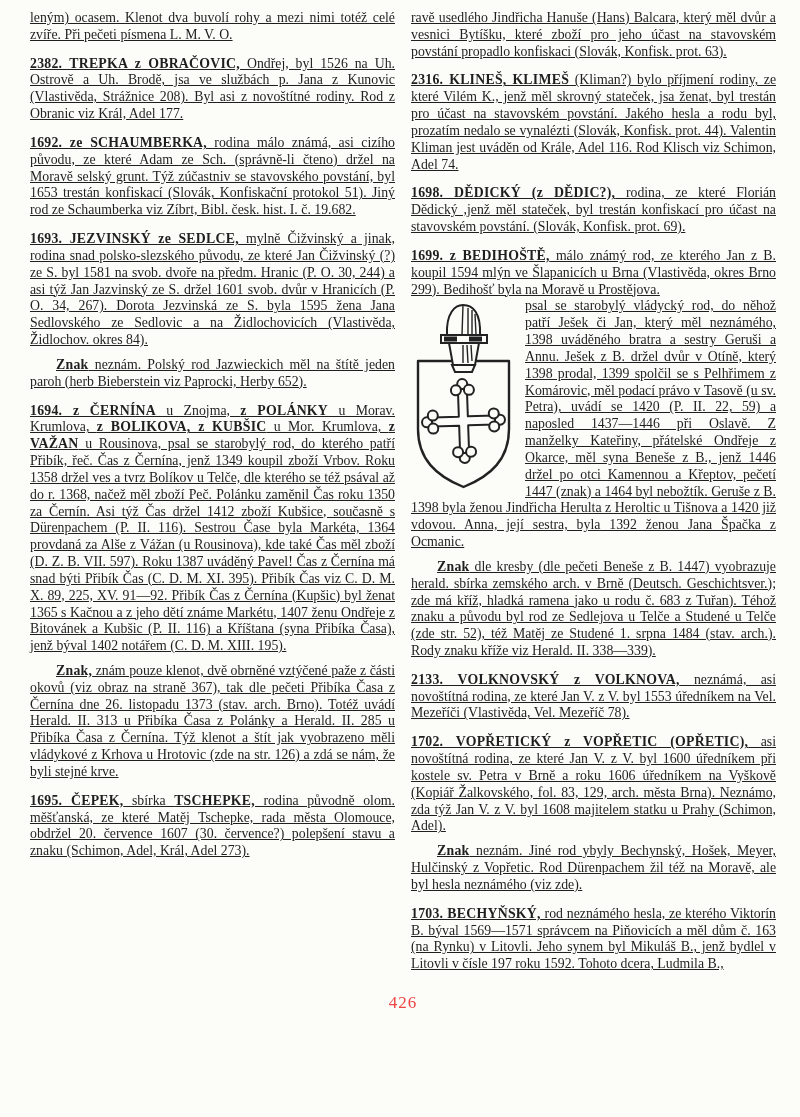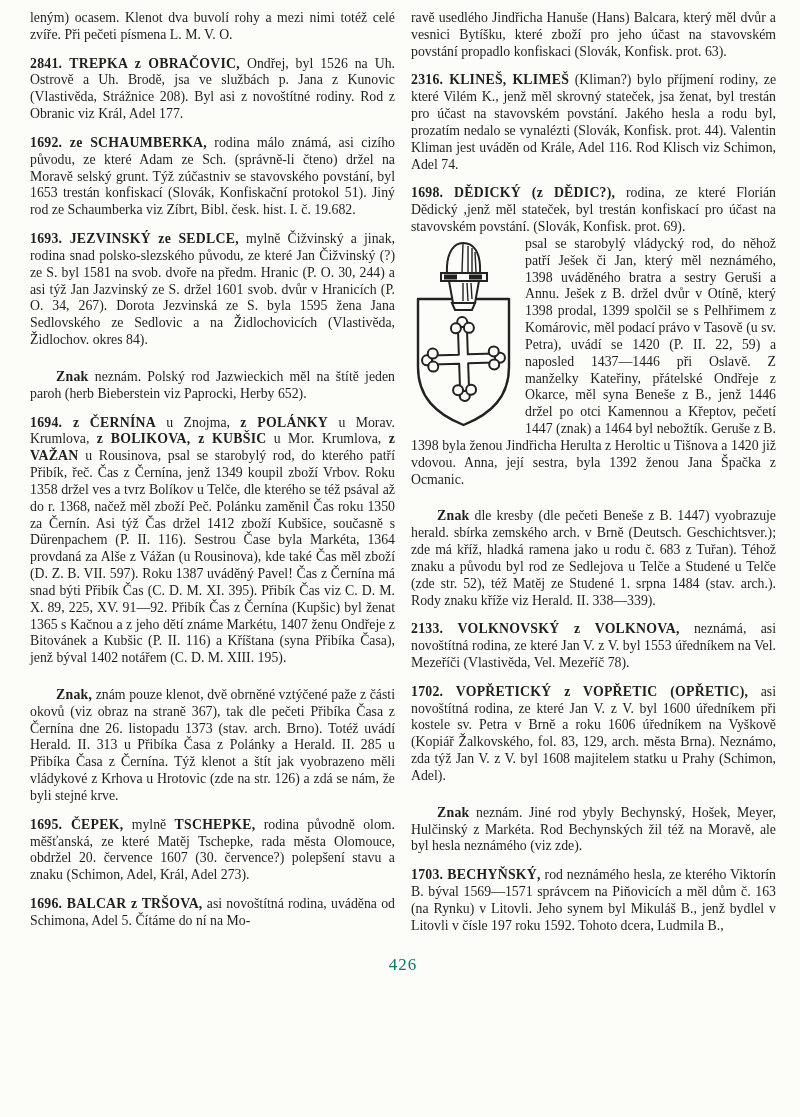--- a/index.html
+++ b/index.html
@@ -2,57 +2,57 @@
 <html lang="cs"><head>
 <meta charset="utf-8">
 <style>
   html,body{margin:0;padding:0;}
   body{
     width:800px;height:1117px;overflow:hidden;
     background:#fcfcf9;color:#1f1f1f;
     font-family:"Liberation Serif","DejaVu Serif",serif;
   }
   .page{box-sizing:border-box;width:800px;height:1117px;padding:10px 24px 0 30px;}
-  .columns{display:flex;gap:16px;}
+  .columns{display:flex;gap:16px;text-decoration:underline;}
   .col{flex:1 1 0;font-size:13.8px;line-height:1.22;text-align:justify;}
   p{margin:0;text-align:justify;}
   .entry{margin-top:12px;}
-  .znak{margin-top:20px;text-indent:26px;}
+  .znak{margin-top:8px;text-indent:26px;}
   .nogap{margin-top:0;}
   .b{font-weight:700;letter-spacing:.25px;}
   .figure{
     float:left;width:104px;height:192px;
     margin:3px 10px 2px 0;
   }
   .figure svg{display:block;}
   .footer{margin-top:20px;text-align:center;}
-  .footer span{font-size:17px;letter-spacing:1px;color:#0f766e;}
+  .footer span{font-size:17px;letter-spacing:1px;color:#ef4444;}
 </style>
 </head>
 <body>
 
 <div class="page">
   <div class="columns">
 
     <div class="col">
       <p class="nogap"><span>leným) ocasem. Klenot dva buvolí rohy a mezi nimi totéž celé zvíře. Při pečeti písmena L. M. V. O.</span></p>
-      <p class="entry"><span class="b">2841. TREPKA z OBRAČOVIC,</span><span> Ondřej, byl 1526 na Uh. Ostrově a Uh. Brodě, jsa ve službách p. Jana z Kunovic (Vlastivěda, Strážnice 208). Byl asi z novoštítné rodiny. Rod z Obranic viz Král, Adel 177.</span></p>
+      <p class="entry"><span class="b">2382. TREPKA z OBRAČOVIC,</span><span> Ondřej, byl 1526 na Uh. Ostrově a Uh. Brodě, jsa ve službách p. Jana z Kunovic (Vlastivěda, Strážnice 208). Byl asi z novoštítné rodiny. Rod z Obranic viz Král, Adel 177.</span></p>
       <p class="entry"><span class="b">1692. ze SCHAUMBERKA,</span><span> rodina málo známá, asi cizího původu, ze které Adam ze Sch. (správně-li čteno) držel na Moravě selský grunt. Týž zúčastniv se stavovského povstání, byl 1653 trestán konfiskací (Slovák, Konfiskační protokol 51). Jiný rod ze Schaumberka viz Zíbrt, Bibl. česk. hist. I. č. 19.682.</span></p>
       <p class="entry"><span class="b">1693. JEZVINSKÝ ze SEDLCE,</span><span> mylně Čižvinský a jinak, rodina snad polsko-slezského původu, ze které Jan Čižvinský (?) ze S. byl 1581 na svob. dvoře na předm. Hranic (P. O. 30, 244) a asi týž Jan Jazvinský ze S. držel 1601 svob. dvůr v Hranicích (P. O. 34, 267). Dorota Jezvinská ze S. byla 1595 žena Jana Sedlovského ze Sedlovic a na Židlochovicích (Vlastivěda, Židlochov. okres 84).</span></p>
       <p class="znak"><span class="b">Znak</span><span> neznám. Polský rod Jazwieckich měl na štítě jeden paroh (herb Bieberstein viz Paprocki, Herby 652).</span></p>
       <p class="entry"><span class="b">1694. z ČERNÍNA</span><span> u Znojma, </span><span class="b">z POLÁNKY</span><span> u Morav. Krumlova, </span><span class="b">z BOLIKOVA, z KUBŠIC</span><span> u Mor. Krumlova, </span><span class="b">z VAŽAN</span><span> u Rousinova, psal se starobylý rod, do kterého patří Přibík, řeč. Čas z Černína, jenž 1349 koupil zboží Vrbov. Roku 1358 držel ves a tvrz Bolíkov u Telče, dle kterého se též psával až do r. 1368, načež měl zboží Peč. Polánku zaměnil Čas roku 1350 za Černín. Asi týž Čas držel 1412 zboží Kubšice, současně s Dürenpachem (P. II. 116). Sestrou Čase byla Markéta, 1364 provdaná za Alše z Vážan (u Rousinova), kde také Čas měl zboží (D. Z. B. VII. 597). Roku 1387 uváděný Pavel! Čas z Černína má snad býti Přibík Čas (C. D. M. XI. 395). Přibík Čas viz C. D. M. X. 89, 225, XV. 91—92. Přibík Čas z Černína (Kupšic) byl ženat 1365 s Kačnou a z jeho dětí známe Markétu, 1407 ženu Ondřeje z Bitovánek a Kubšic (P. II. 116) a Kříštana (syna Přibíka Časa), jenž býval 1402 notářem (C. D. M. XIII. 195).</span></p>
       <p class="znak"><span class="b">Znak,</span><span> znám pouze klenot, dvě obrněné vztýčené paže z části okovů (viz obraz na straně 367), tak dle pečeti Přibíka Časa z Černína dne 26. listopadu 1373 (stav. arch. Brno). Totéž uvádí Herald. II. 313 u Přibíka Časa z Polánky a Herald. II. 285 u Přibíka Časa z Černína. Týž klenot a štít jak vyobrazeno měli vládykové z Krhova u Hrotovic (zde na str. 126) a zdá se nám, že byli stejné krve.</span></p>
-      <p class="entry"><span class="b">1695. ČEPEK,</span><span> mylně </span><span class="b">TSCHEPKE,</span><span> rodina původně olom. měšťanská, ze které Matěj Tschepke, rada města Olomouce, obdržel 20. července 1607 (30. července?) polepšení stavu a znaku (Schimon, Adel, Král, Adel 273).</span></p>
-      <p class="entry"><span class="b">1696. BALCAR z TRŠOVA,</span><span> asi novoštítná rodina, uváděna od Schimona, Adel 5. Čítáme do ní na Mo-</span></p>
+      <p class="entry"><span class="b">1695. ČEPEK,</span><span> sbírka </span><span class="b">TSCHEPKE,</span><span> rodina původně olom. měšťanská, ze které Matěj Tschepke, rada města Olomouce, obdržel 20. července 1607 (30. července?) polepšení stavu a znaku (Schimon, Adel, Král, Adel 273).</span></p>
     </div>
 
     <div class="col">
       <p class="nogap"><span>ravě usedlého Jindřicha Hanuše (Hans) Balcara, který měl dvůr a vesnici Bytíšku, které zboží pro jeho účast na stavovském povstání propadlo konfiskaci (Slovák, Konfisk. prot. 63).</span></p>
       <p class="entry"><span class="b">2316. KLINEŠ, KLIMEŠ</span><span> (Kliman?) bylo příjmení rodiny, ze které Vilém K., jenž měl skrovný stateček, jsa ženat, byl trestán pro účast na stavovském povstání. Jakého hesla a rodu byl, prozatím nedalo se vynalézti (Slovák, Konfisk. prot. 44). Valentin Kliman jest uváděn od Krále, Adel 116. Rod Klisch viz Schimon, Adel 74.</span></p>
       <p class="entry"><span class="b">1698. DĚDICKÝ (z DĚDIC?),</span><span> rodina, ze které Florián Dědický ,jenž měl stateček, byl trestán konfiskací pro účast na stavovském povstání. (Slovák, Konfisk. prot. 69).</span></p>
+      <p class="entry"><span class="b">1699. z BEDIHOŠTĚ,</span><span> málo známý rod, ze kterého Jan z B. koupil 1594 mlýn ve Šlapanicích u Brna (Vlastivěda, okres Brno 299). Bedihošť byla na Moravě u Prostějova.</span></p>
       <p class="nogap">
         <span class="figure">
           <svg width="104" height="192" viewBox="0 0 104 192" xmlns="http://www.w3.org/2000/svg" aria-hidden="true">
 
             <path d="M7,60 L98,60 L98,128 C98,158 80,175 52.5,186 C25,175 7,158 7,128 Z" fill="#fcfcf9" stroke="#222" stroke-width="2.4" stroke-linejoin="round"></path>
 
             <g transform="rotate(-2 52.5 120)">
               <path d="M48,88 L57,88 L57,115.5 L84,115.5 L84,124.5 L57,124.5 L57,152 L48,152 L48,124.5 L21,124.5 L21,115.5 L48,115.5 Z" fill="#fcfcf9" stroke="#222" stroke-width="2" stroke-linejoin="round"></path>
               <g fill="#fcfcf9" stroke="#222" stroke-width="2">
                 <circle cx="52.5" cy="83" r="5"></circle>
@@ -79,21 +79,21 @@
               <rect x="58" y="35.5" width="13" height="5" fill="#222"></rect>
               <path d="M36,34 C35,12 44,4 52,4 C62,4 70,12 69,34 Z" fill="#fcfcf9" stroke="#222" stroke-width="2"></path>
               <path d="M52,4 L51,34 M57,7 L57,33 M61,9 L61,33 M64,13 L65,33" stroke="#222" stroke-width="1.4" fill="none"></path>
             </g>
           </svg>
         </span><span><span>psal se starobylý vládycký rod, do něhož patří Ješek či Jan, který měl neznámého, 1398 uváděného bratra a sestry Geruši a Annu. Ješek z B. držel dvůr v Otíně, který 1398 prodal, 1399 spolčil se s Pelhřimem z Komárovic, měl podací právo v Tasově (u sv. Petra), uvádí se 1420 (P. II. 22, 59) a naposled 1437—1446 při Oslavě. Z manželky Kateřiny, přátelské Ondřeje z Okarce, měl syna Beneše z B., jenž 1446 držel po otci Kamennou a Křeptov, pečetí 1447 (znak) a 1464 byl nebožtík. Geruše z B. 1398 byla ženou Jindřicha Herulta z Heroltic u Tišnova a 1420 již vdovou. Anna, její sestra, byla 1392 ženou Jana Špačka z Ocmanic.</span></span>
       </p>
       <p class="znak"><span class="b">Znak</span><span> dle kresby (dle pečeti Beneše z B. 1447) vyobrazuje herald. sbírka zemského arch. v Brně (Deutsch. Geschichtsver.); zde má kříž, hladká ramena jako u rodu č. 683 z Tuřan). Téhož znaku a původu byl rod ze Sedlejova u Telče a Studené u Telče (zde str. 52), též Matěj ze Studené 1. srpna 1484 (stav. arch.). Rody znaku kříže viz Herald. II. 338—339).</span></p>
       <p class="entry"><span class="b">2133. VOLKNOVSKÝ z VOLKNOVA,</span><span> neznámá, asi novoštítná rodina, ze které Jan V. z V. byl 1553 úředníkem na Vel. Mezeříči (Vlastivěda, Vel. Mezeříč 78).</span></p>
       <p class="entry"><span class="b">1702. VOPŘETICKÝ z VOPŘETIC (OPŘETIC),</span><span> asi novoštítná rodina, ze které Jan V. z V. byl 1600 úředníkem při kostele sv. Petra v Brně a roku 1606 úředníkem na Vyškově (Kopiář Žalkovského, fol. 83, 129, arch. města Brna). Neznámo, zda týž Jan V. z V. byl 1608 majitelem statku u Prahy (Schimon, Adel).</span></p>
-      <p class="znak"><span class="b">Znak</span><span> neznám. Jiné rod ybyly Bechynský, Hošek, Meyer, Hulčinský z Markéta. Rod Bechynských žil též na Moravě, ale byl hesla neznámého (viz zde).</span></p>
+      <p class="znak"><span class="b">Znak</span><span> neznám. Jiné rod ybyly Bechynský, Hošek, Meyer, Hulčinský z Vopřetic. Rod Dürenpachem žil též na Moravě, ale byl hesla neznámého (viz zde).</span></p>
       <p class="entry"><span class="b">1703. BECHYŇSKÝ,</span><span> rod neznámého hesla, ze kterého Viktorín B. býval 1569—1571 správcem na Piňovicích a měl dům č. 163 (na Rynku) v Litovli. Jeho synem byl Mikuláš B., jenž bydlel v Litovli v čísle 197 roku 1592. Tohoto dcera, Ludmila B.,</span></p>
     </div>
 
   </div>
 
   <div class="footer">
     <span>426</span>
   </div>
 </div>
 

